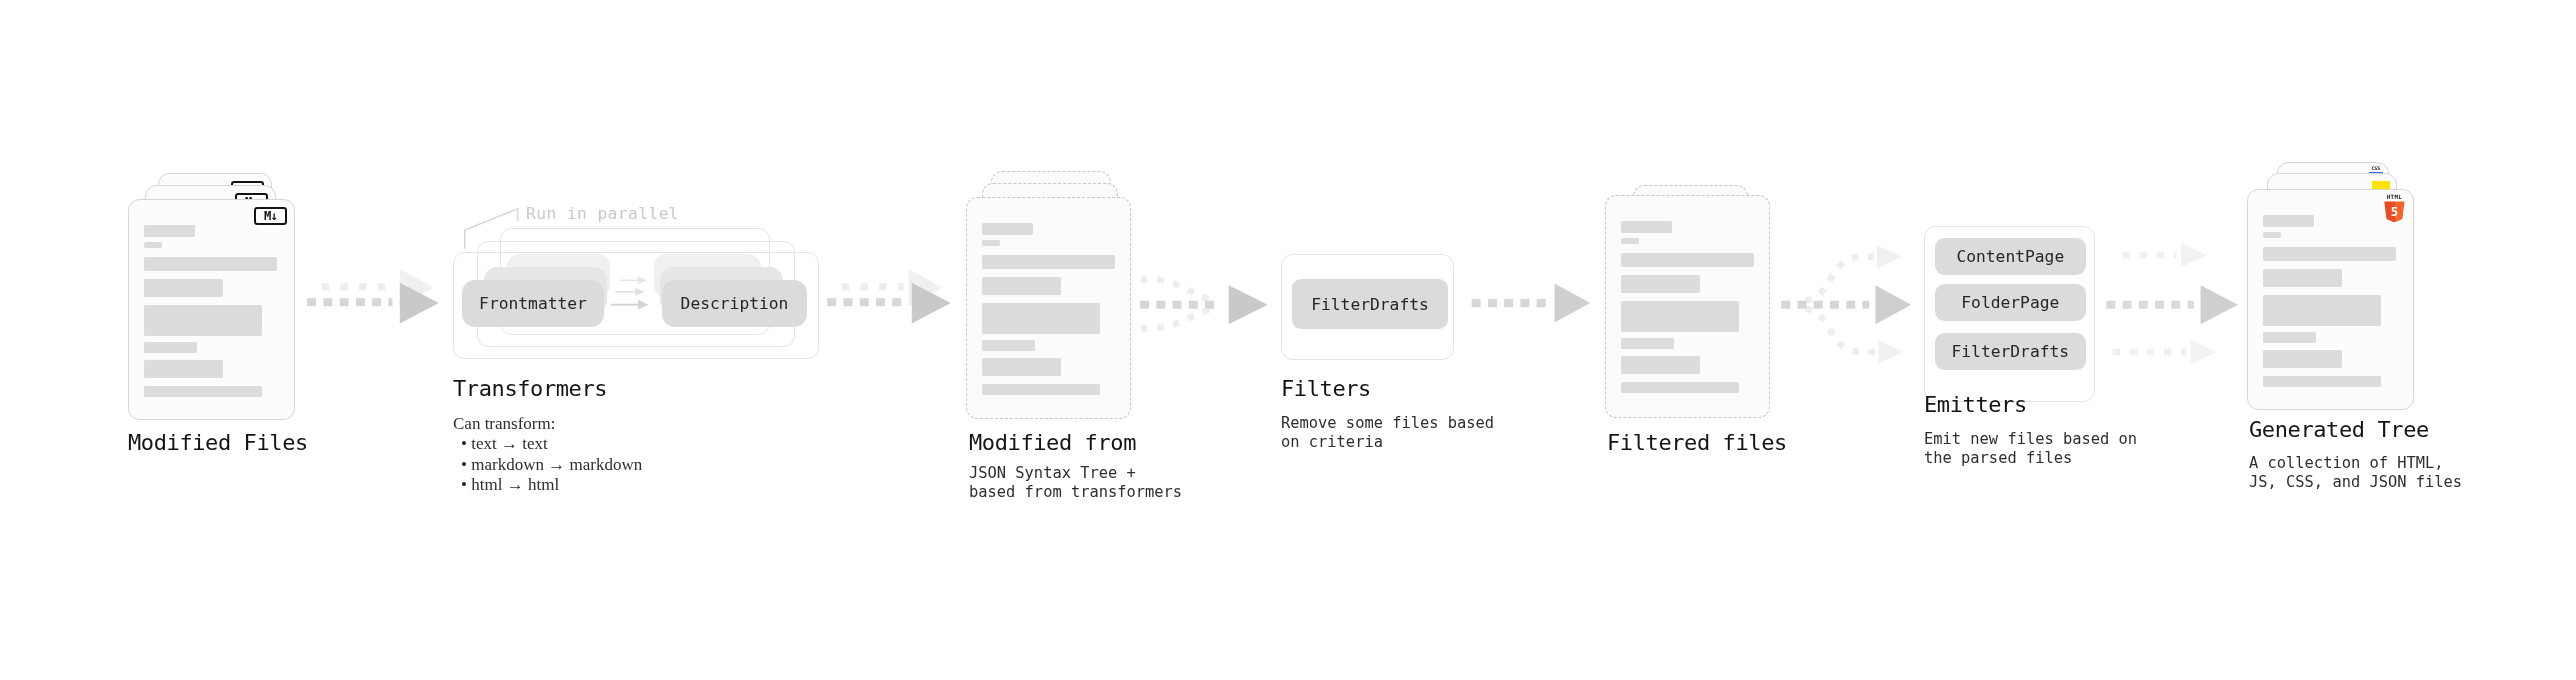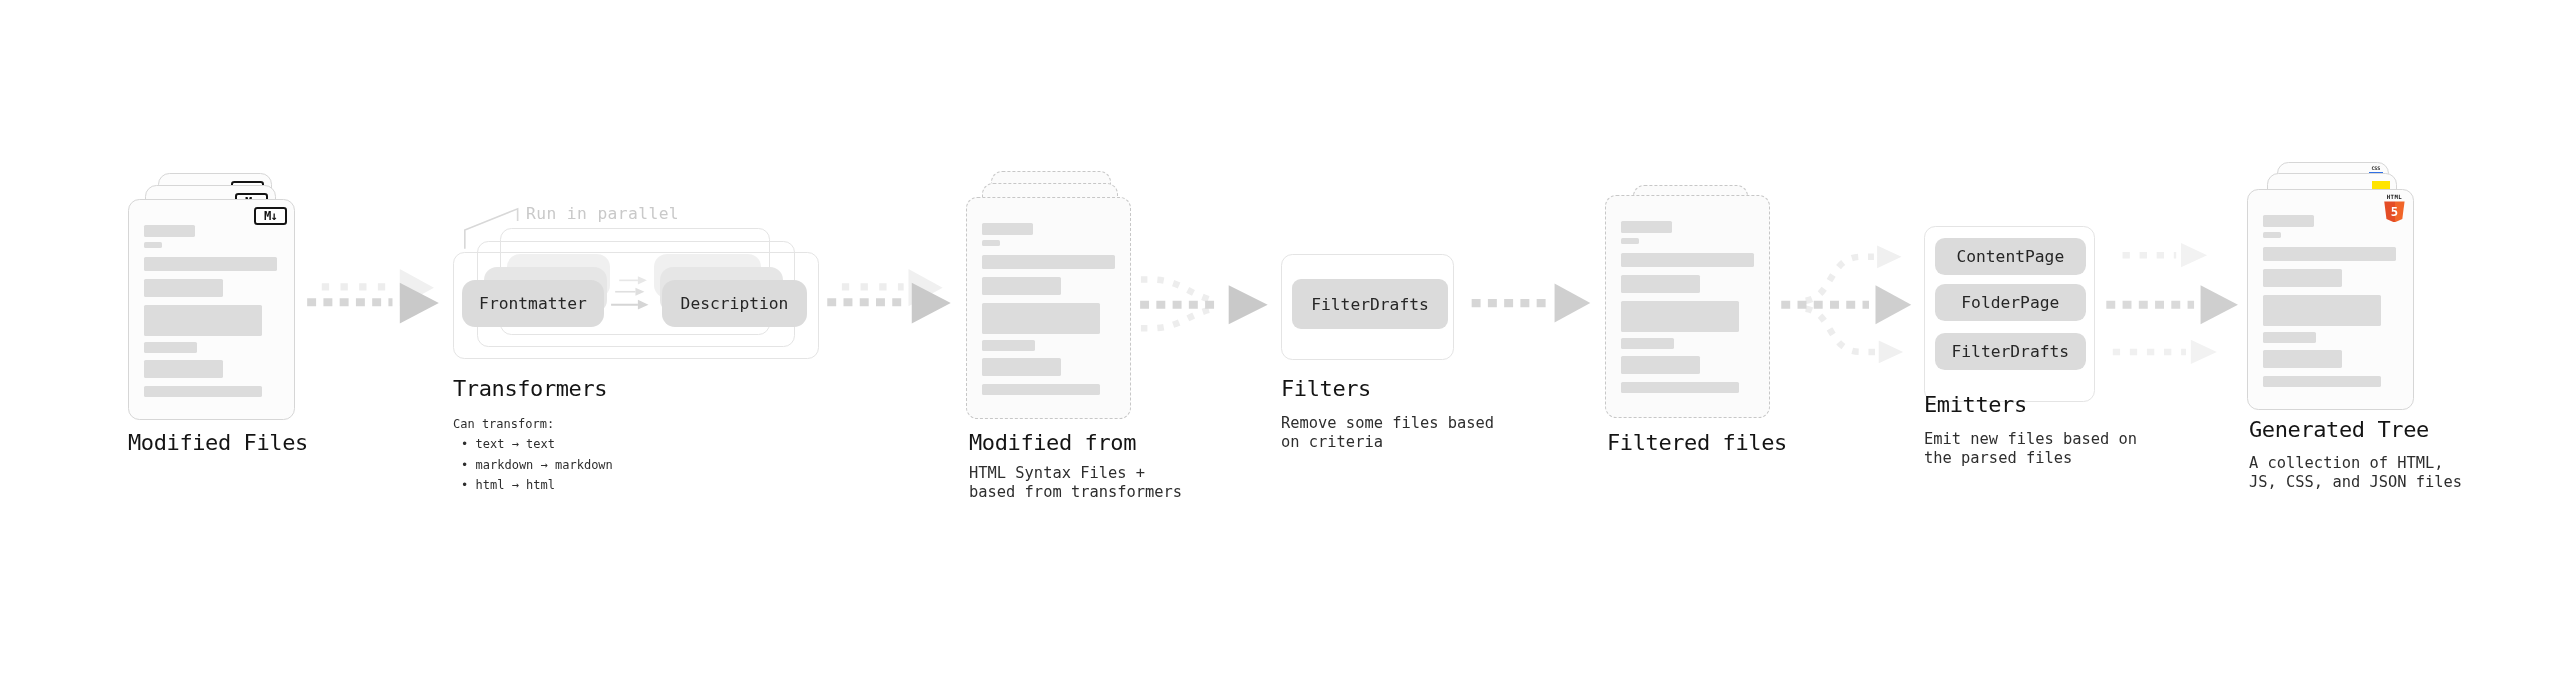--- a/index.html
+++ b/index.html
@@ -45,21 +45,21 @@
   .chip{
     position:absolute;background:#dbdbdb;border-radius:13px;color:#262626;font-size:16.3px;
     display:flex;align-items:center;justify-content:center;box-sizing:border-box;z-index:4;
   }
   .chip.ghost1{background:#e6e6e6;z-index:2;}
   .chip.ghost2{background:#f0f0f0;z-index:2;}
   .chip.em{border-radius:9.8px;}
   
   .title{position:absolute;font-size:22px;font-weight:500;color:#141414;letter-spacing:-0.4px;white-space:nowrap;z-index:4;}
   .sub{position:absolute;font-size:15.4px;line-height:18.7px;color:#2e2e2e;white-space:nowrap;z-index:4;}
-  .list{position:absolute;font-size:12px;line-height:20.3px;color:#2e2e2e;white-space:nowrap;z-index:4;}
+  .list{position:absolute;font-size:17px;line-height:20.3px;color:#2e2e2e;white-space:nowrap;z-index:4;font-family:Liberation Serif, serif;}
   .list .bullet{padding-left:8.1px;}
   .note{position:absolute;font-size:16.3px;color:#c9c9c9;letter-spacing:0.4px;white-space:nowrap;z-index:4;}
   
   #arrows{position:absolute;left:0;top:0;width:2576px;height:681px;z-index:3;}
 </style>
 </head>
 <body>
 
 <div id="canvas">
 
@@ -171,21 +171,21 @@
     <div class="ln ln2"></div>
     <div class="ln ln3"></div>
     <div class="ln ln4"></div>
     <div class="ln ln5"></div>
     <div class="ln ln6"></div>
     <div class="ln ln7"></div>
     <div class="ln ln8"></div>
   </div>
   <div class="title" style="left:969px;top:430px">Modified from</div>
   <div class="sub" style="left:969px;top:464px">
-    <div>HTML Syntax Files +</div>
+    <div>JSON Syntax Tree +</div>
     <div>based from transformers</div>
   </div>
 
   <div class="group" style="left:1281px;top:254px;width:173px;height:106px"></div>
   <div class="chip" style="left:1292px;top:279px;width:156px;height:50px;border-radius:9px">FilterDrafts</div>
   <div class="title" style="left:1281px;top:376px">Filters</div>
   <div class="sub" style="left:1281px;top:414px">
     <div>Remove some files based</div>
     <div>on criteria</div>
   </div>

